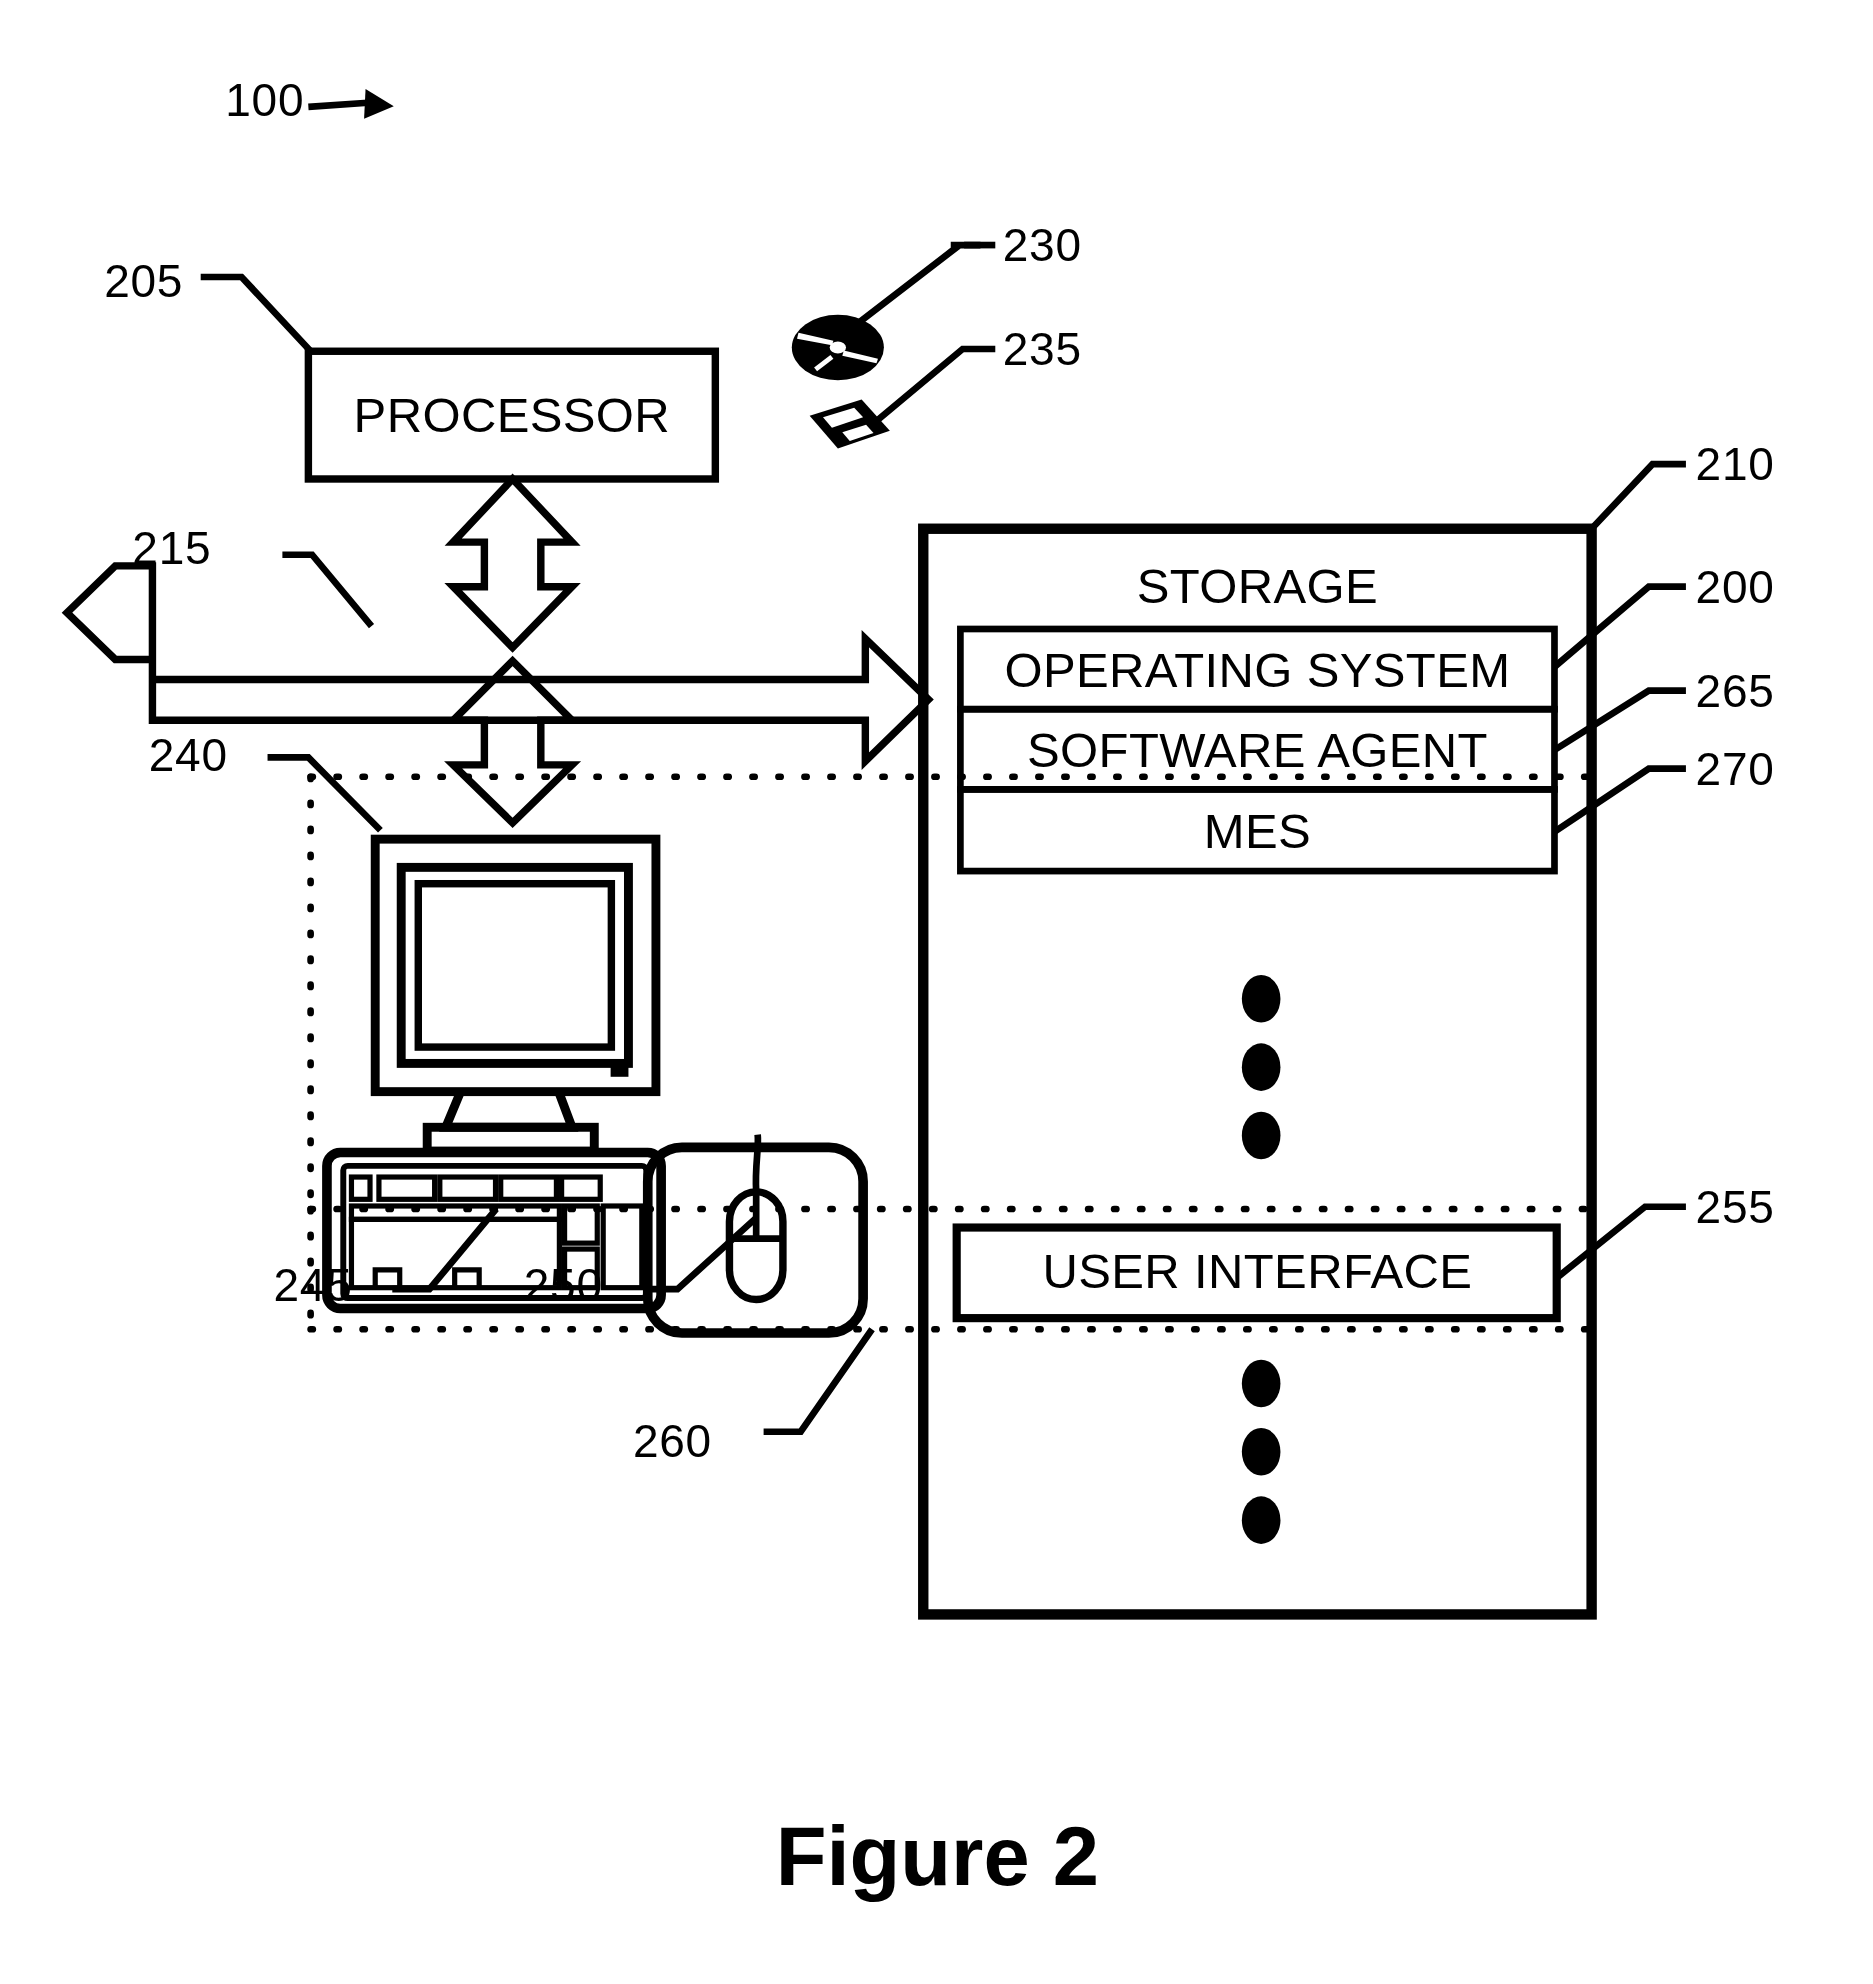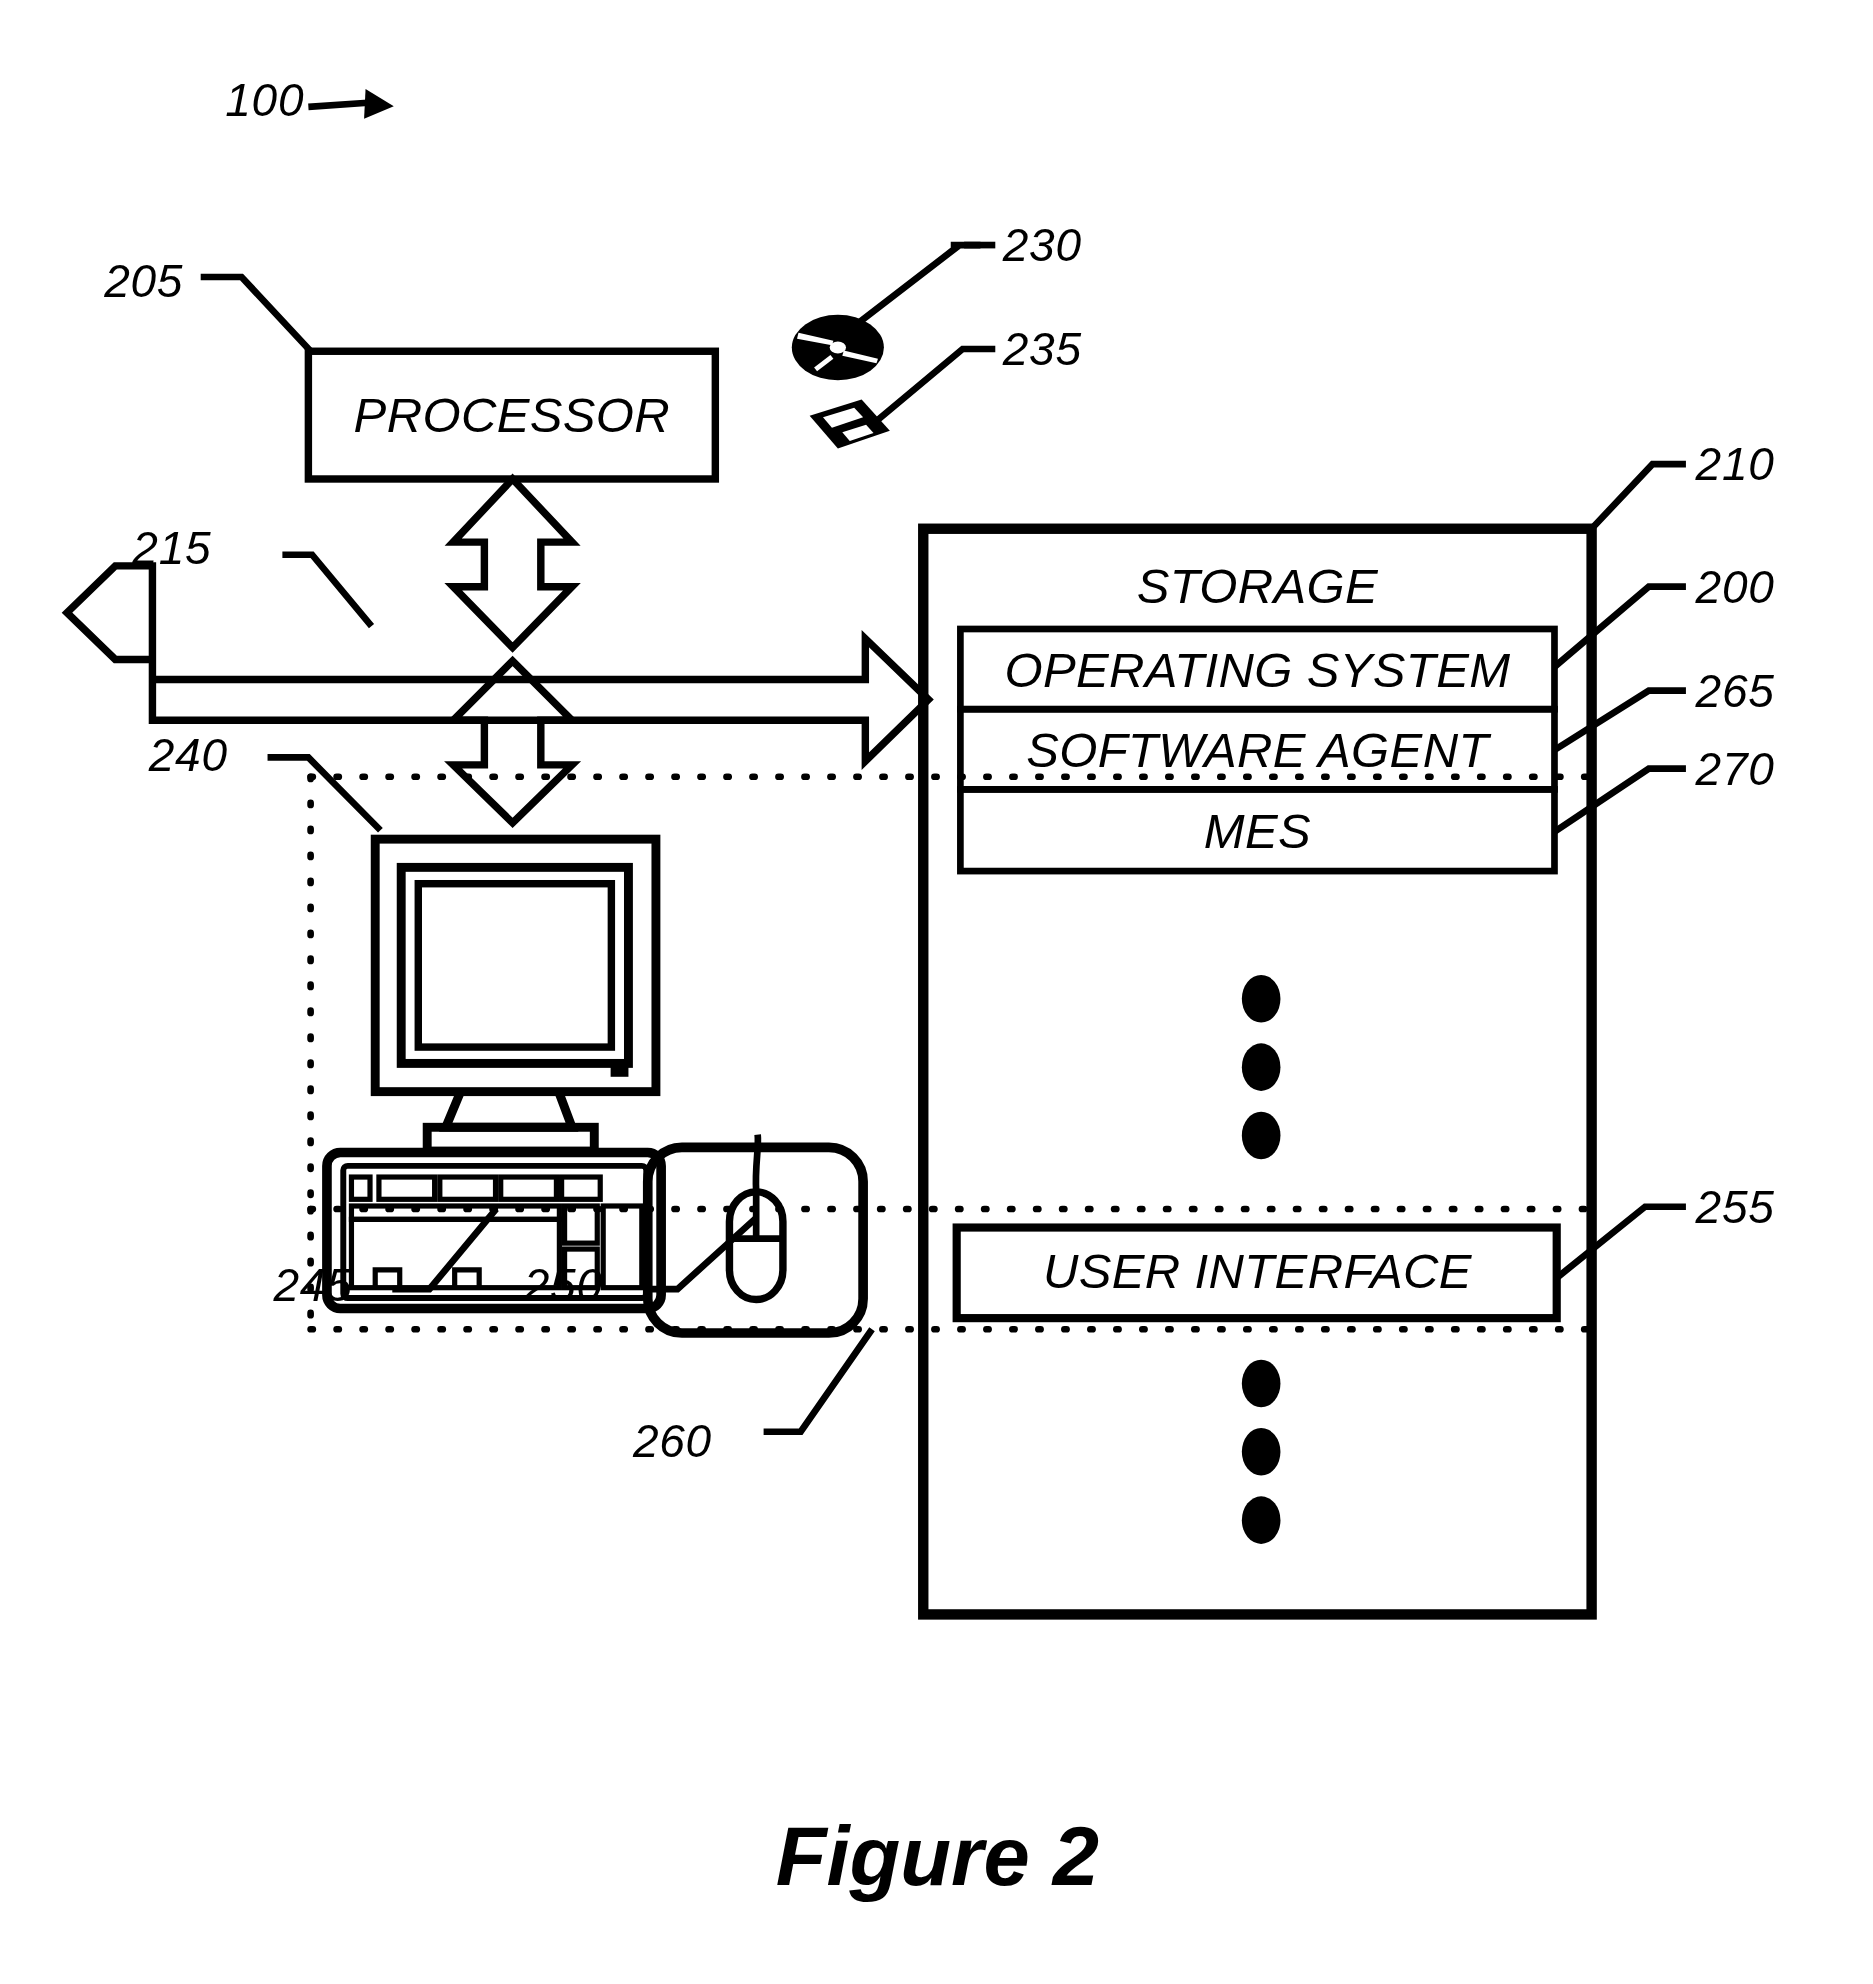--- a/index.html
+++ b/index.html
@@ -9,21 +9,20 @@
   }
   body {
     font-family: "Liberation Sans", sans-serif;
   }
   #figure-root {
     position: relative;
     width: 1874px;
     height: 1985px;
     background: #ffffff;
     overflow: hidden;
-    font-style: italic;
   }
   #figure-svg {
     position: absolute;
     left: 0;
     top: 0;
     width: 1874px;
     height: 1985px;
   }
   .ref-num {
     font-family: "Liberation Sans", sans-serif;

